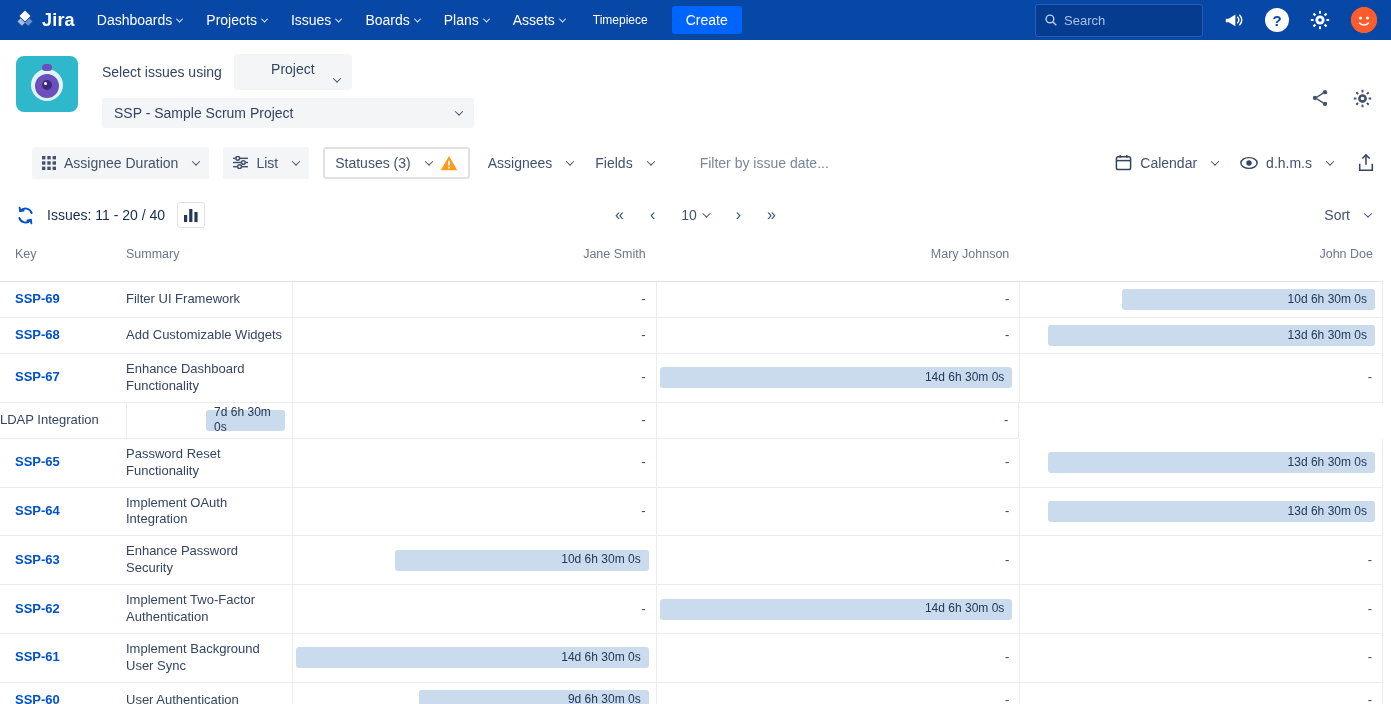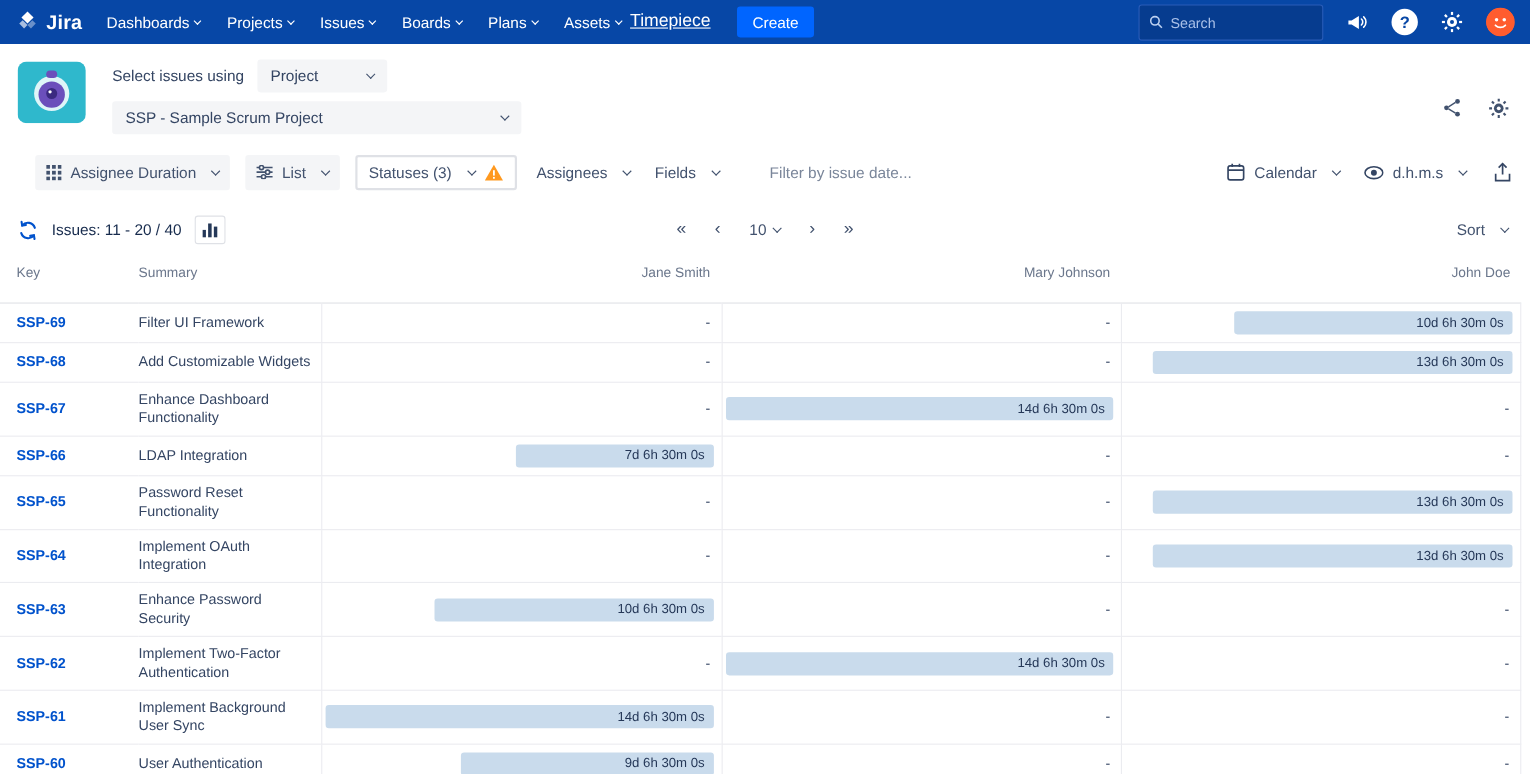--- a/index.html
+++ b/index.html
@@ -15,21 +15,21 @@
     transform:rotate(45deg) translate(-1px,-1px); margin-left:7px; }
   .chev.sm { width:5px; height:5px; margin-left:5px; }
 
   
   .navbar { height:40px; background:#0747a6; display:flex; align-items:center;
     padding:10px 14px; color:#ffffff; flex:0 0 auto; }
   .brand { display:flex; align-items:center; gap:6px; margin-right:22px; }
   .brand-name { font-size:18px; font-weight:bold; letter-spacing:.2px; }
   .nav-menus { display:flex; align-items:center; gap:24px; }
   .nav-item { font-size:14px; font-weight:500; cursor:pointer; display:inline-flex; align-items:center; }
-  .nav-static { font-size:16px; font-weight:500; margin-left:8px;text-decoration:underline; }
+  .nav-static { font-size:12px; font-weight:500; margin-left:28px; }
   .create-btn { background:#0065ff; color:#fff; border:none; border-radius:3px;
     font-size:14px; font-weight:500; padding:6px 14px; margin-left:24px; cursor:pointer;
     font-family:inherit; }
   .nav-right { margin-left:auto; display:flex; align-items:center; gap:20px; }
   .search-box { display:flex; align-items:center; gap:6px; background:#063c8f;
     border:1px solid #2a5cb8; border-radius:3px; height:33px; width:168px; padding:0 8px; }
   .search-box input { background:transparent; border:none; outline:none; color:#fff;
     font-size:13px; width:120px; font-family:inherit; }
   .search-box input::placeholder { color:#a9c0e8; }
   .help-badge { width:24px; height:24px; border-radius:50%; background:#ffffff; color:#0747a6;
@@ -39,21 +39,21 @@
 
   
   .app-header { position:relative; padding:14px 16px 12px 16px; background:#fff; flex:0 0 auto; }
   .app-icon { position:absolute; left:16px; top:16px; }
   .hdr-fields { margin-left:86px; }
   .hdr-row1 { display:flex; align-items:center; gap:12px; margin-bottom:8px; }
   .hdr-label { font-size:14px; color:#344563; }
   .select { background:#f4f5f7; border-radius:3px; color:#344563; font-size:14px;
     display:inline-flex; align-items:center; padding:7px 12px; cursor:pointer; }
   .select .chev { margin-left:auto; color:#42526e; }
-  .select.small { width:118px; }
+  .select.small { width:118px;flex-direction:column; }
   .select.big { width:372px; }
   .hdr-icons { position:absolute; right:18px; top:48px; display:flex; gap:22px; color:#42526e; }
   .hdr-icons > span { cursor:pointer; }
 
   
   .toolbar { display:flex; align-items:center; padding:6px 16px 10px 14px; gap:14px; flex:0 0 auto;margin-left:18px; }
   .pill { background:#f4f5f7; border:none; border-radius:3px; color:#42526e; font-size:14px;
     display:inline-flex; align-items:center; gap:8px; padding:8px 10px; cursor:pointer; font-family:inherit; }
   .pill.outlined { background:#ffffff; border:2px solid #dfe1e6; padding:6px 10px; }
   .ghost { background:transparent; border:none; color:#42526e; font-size:14px;
@@ -384,23 +384,20 @@
           <span class="keylink">SSP-67</span>
         </div>
         <div class="cell sumcell">Enhance Dashboard Functionality</div>
         <div class="cell durcell">-</div>
         <div class="cell durcell">
           <div class="bar" style="width: 100%;">14d 6h 30m 0s</div>
         </div>
         <div class="cell durcell">-</div>
       </div>
       <div class="trow">
-        <div class="cell keycell">
-          <span class="keylink">SSP-66</span>
-        </div>
         <div class="cell sumcell">LDAP Integration</div>
         <div class="cell durcell">
           <div class="bar" style="width: 50.9%;">7d 6h 30m 0s</div>
         </div>
         <div class="cell durcell">-</div>
         <div class="cell durcell">-</div>
       </div>
       <div class="trow">
         <div class="cell keycell">
           <span class="keylink">SSP-65</span>

